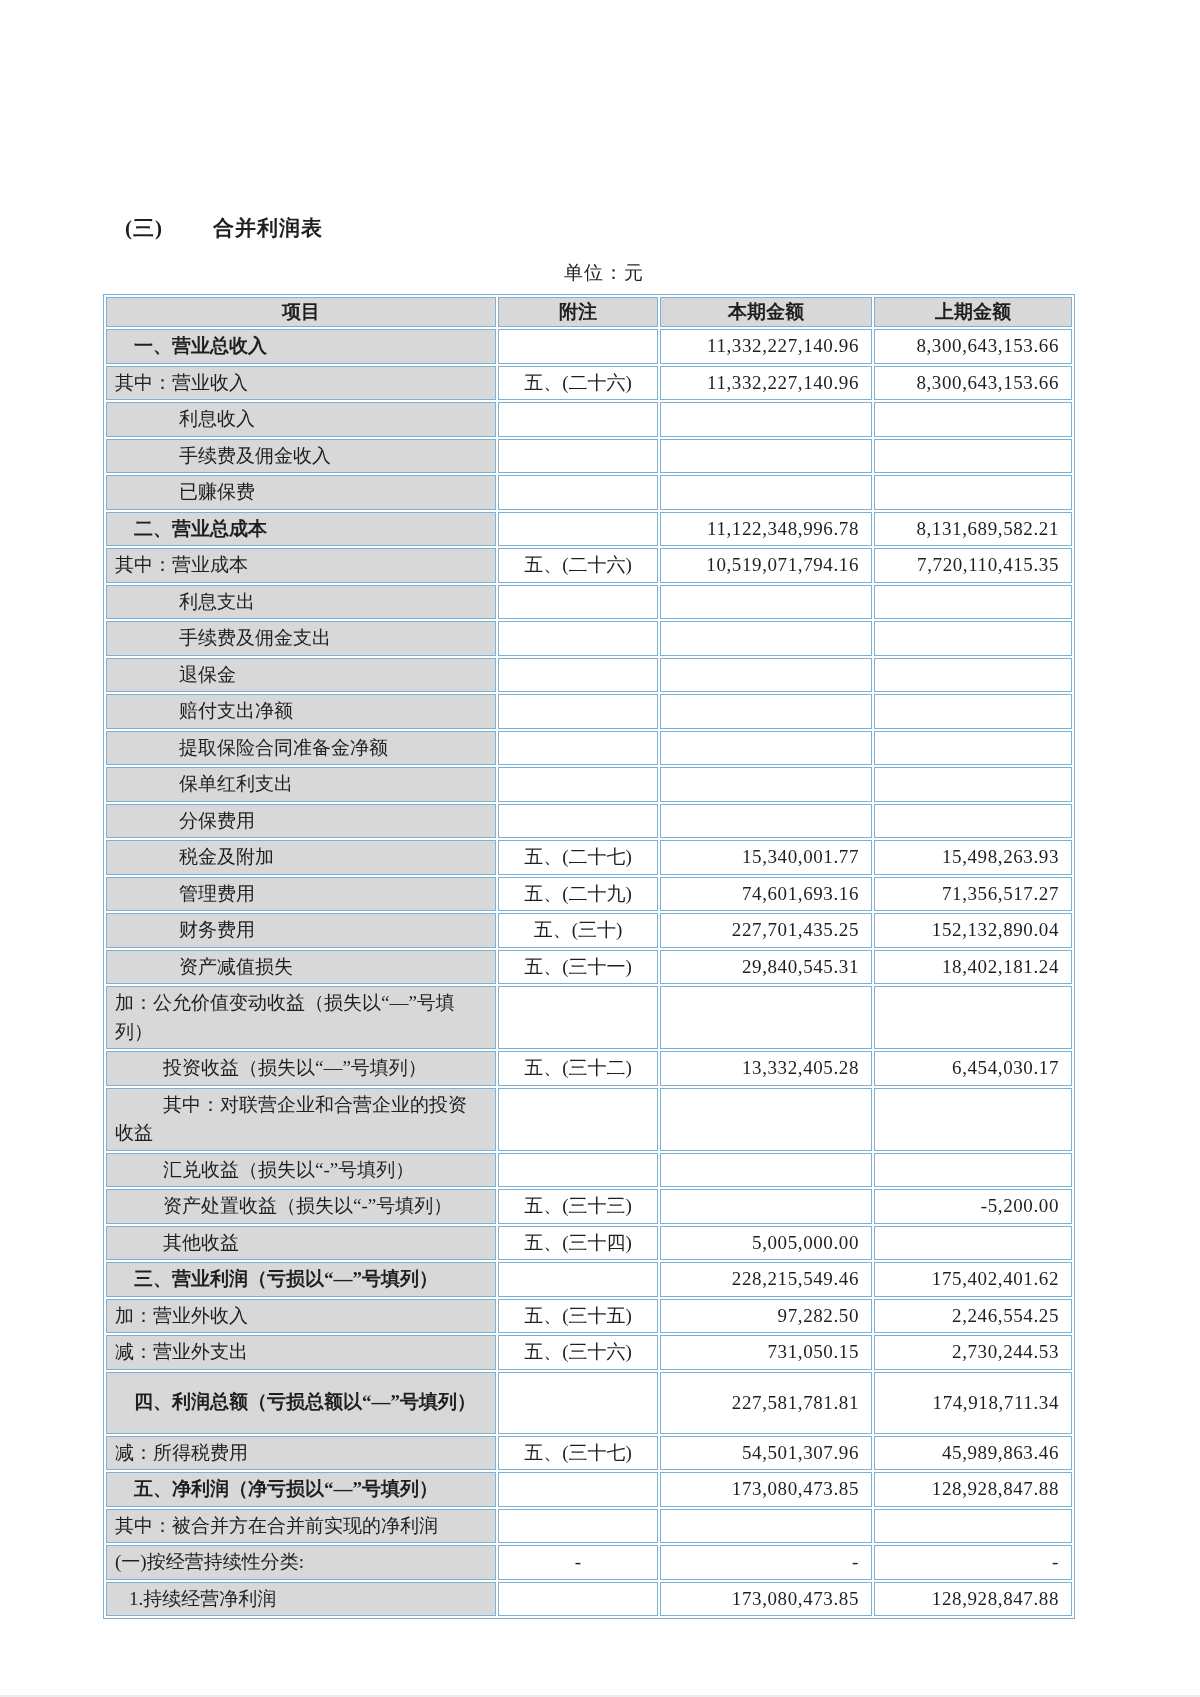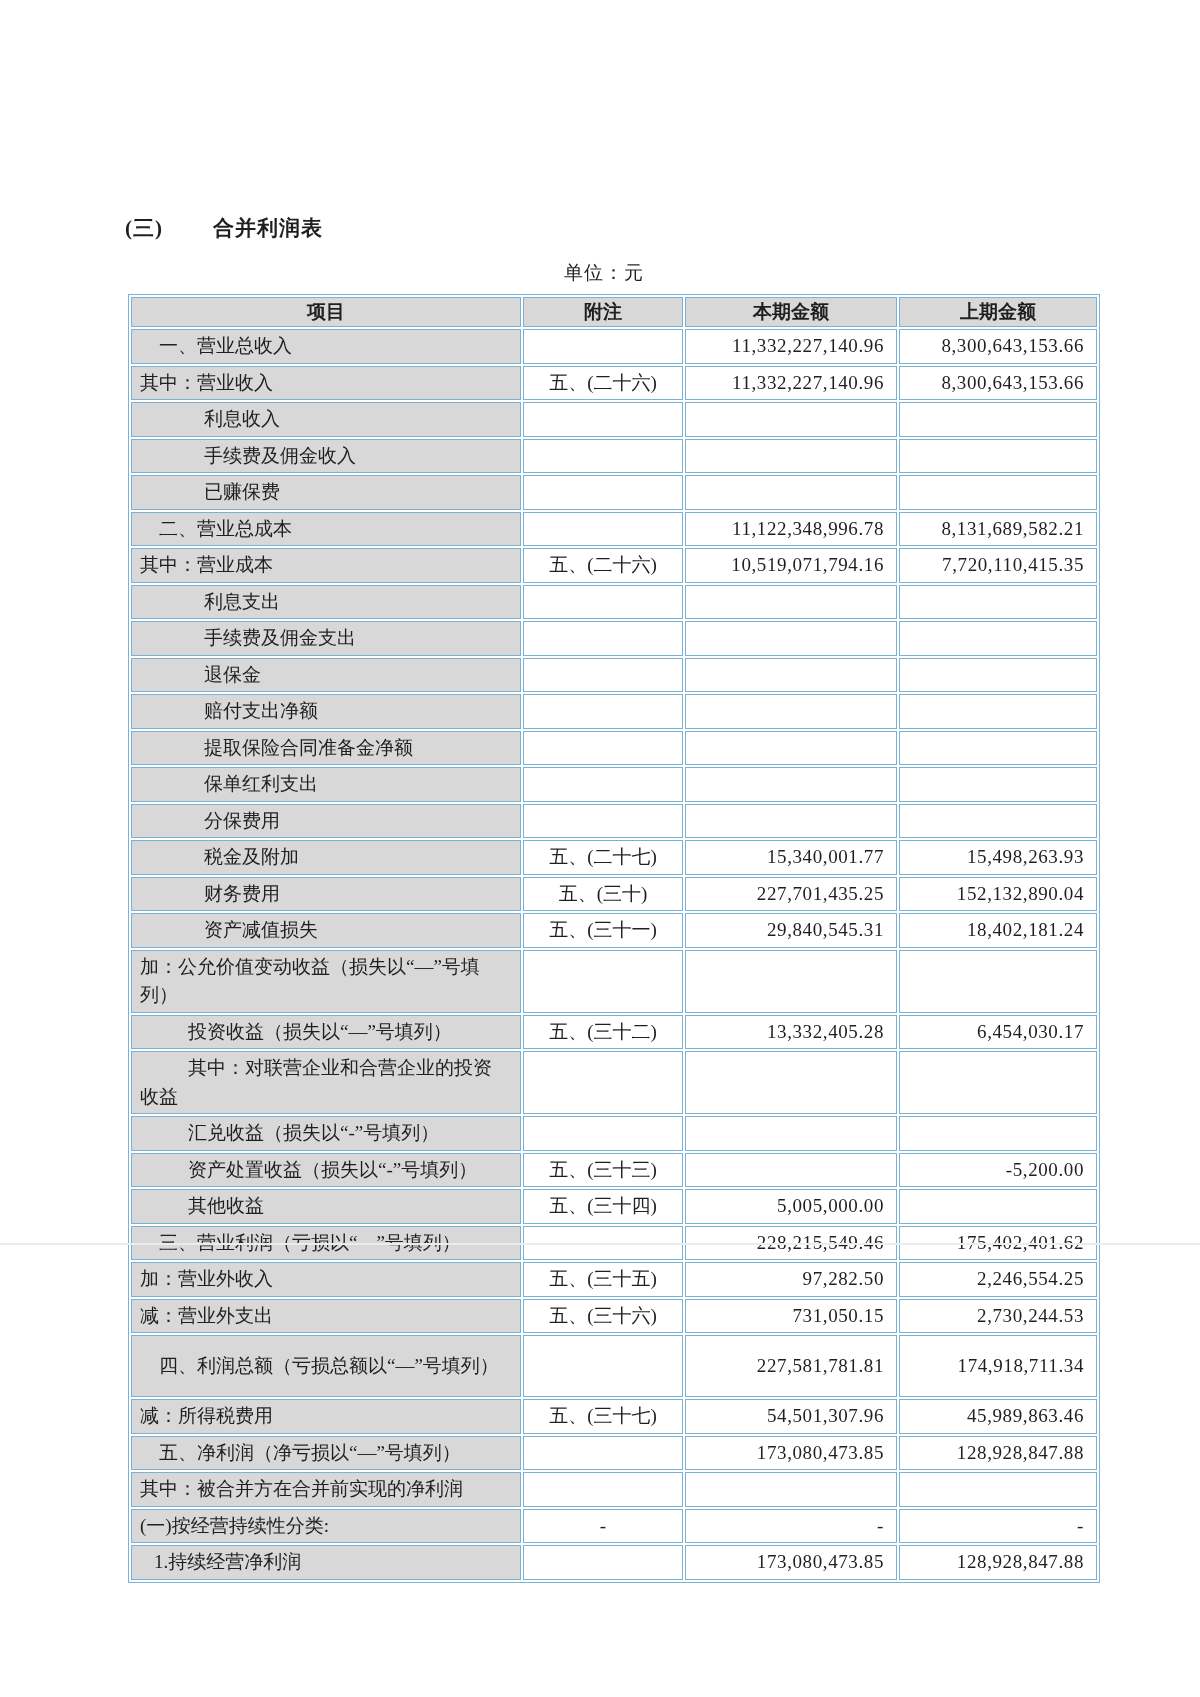--- a/index.html
+++ b/index.html
@@ -4,36 +4,36 @@
 <style>
   * { box-sizing: border-box; }
   html, body { margin: 0; padding: 0; }
   body {
     width: 1200px; height: 1697px;
     background: #ffffff;
     font-family: "Liberation Serif", "DejaVu Serif", serif;
     color: #1f1f1f;
     overflow: hidden;
   }
-  .page { position: relative; width: 1200px; height: 1245px; background: #fff; }
+  .page { position: relative; width: 1200px; height: 1697px; background: #fff; }
 
   .doc-heading {
     position: absolute; top: 214px; left: 125px;
     font-size: 21px; font-weight: bold; letter-spacing: 1px;
     white-space: nowrap;
   }
   .doc-heading .title-text { margin-left: 50px; }
 
   .unit-row {
     position: absolute; top: 260px; left: 118px; width: 972px;
     text-align: center; font-size: 19px; letter-spacing: 1px;
   }
 
   table.fin {
-    position: absolute; top: 294px; left: 128px;
+    position: absolute; top: 294px; left: 103px;
     width: 972px;
     table-layout: fixed;
     border-collapse: separate;
     border-spacing: 2px;
     background: #ffffff;
     border: 1px solid #7cb1d6;
   }
   col.c-item { width: 390px; }
   col.c-note { width: 160px; }
   col.c-cur  { width: 212px; }
@@ -54,21 +54,21 @@
   }
   tbody tr { height: 31px; }
   tbody tr.tall { height: 62px; }
 
   td.item {
     background: #d8d8d8;
     text-align: left;
     padding: 2px 10px 2px 8px;
     line-height: 1.5;
   }
-  td.item.bold { font-weight: normal; padding-left: 27px; }
+  td.item.bold { font-weight: bold; padding-left: 27px; }
   td.item.ind-0 { text-indent: 0; }
   td.item.ind-1 { text-indent: 14px; }
   td.item.ind-2 { text-indent: 48px; }
   td.item.ind-3 { text-indent: 64px; }
 
   td.note { background: #fff; text-align: center; padding: 1px 4px; margin-top: 40px; }
   td.amount {
     background: #fff; text-align: right;
     padding: 1px 12px 1px 4px;
     letter-spacing: 0.6px;
@@ -193,20 +193,26 @@
           <td class="amount"></td>
           <td class="amount"></td>
         </tr>
         <tr>
           <td class="item ind-3">税金及附加</td>
           <td class="note">五、(二十七)</td>
           <td class="amount">15,340,001.77</td>
           <td class="amount">15,498,263.93</td>
         </tr>
         <tr>
+          <td class="item ind-3">管理费用</td>
+          <td class="note">五、(二十九)</td>
+          <td class="amount">74,601,693.16</td>
+          <td class="amount">71,356,517.27</td>
+        </tr>
+        <tr>
           <td class="item ind-3">财务费用</td>
           <td class="note">五、(三十)</td>
           <td class="amount">227,701,435.25</td>
           <td class="amount">152,132,890.04</td>
         </tr>
         <tr>
           <td class="item ind-3">资产减值损失</td>
           <td class="note">五、(三十一)</td>
           <td class="amount">29,840,545.31</td>
           <td class="amount">18,402,181.24</td>

